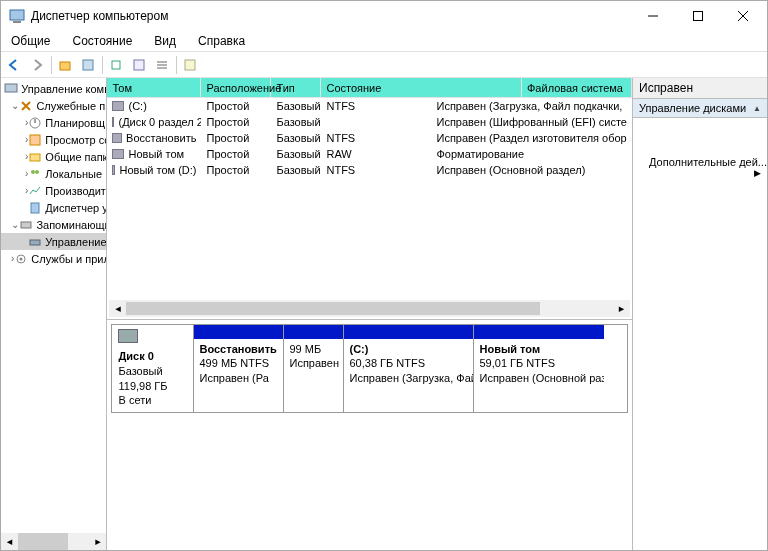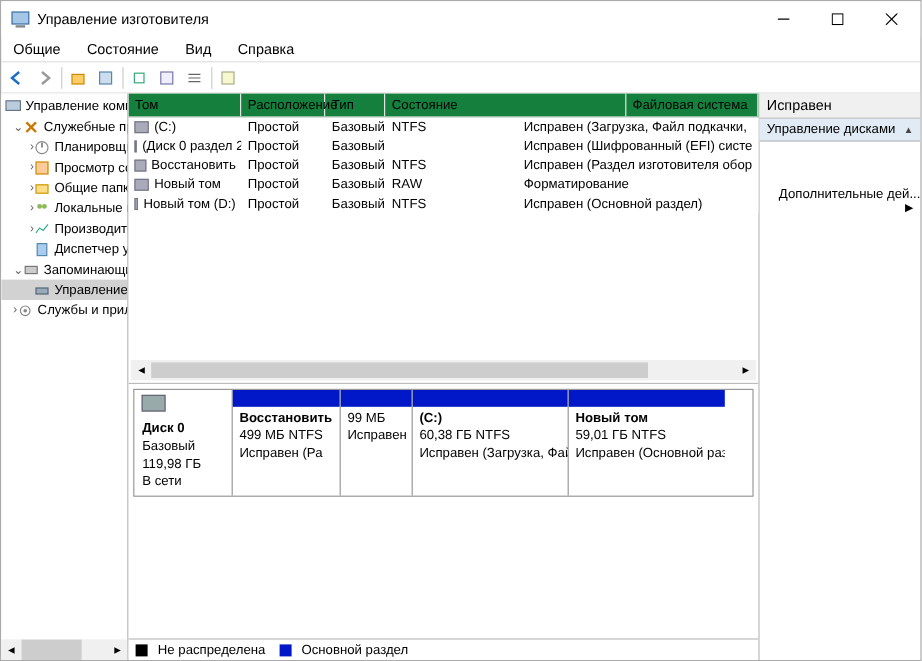--- a/index.html
+++ b/index.html
@@ -22,21 +22,21 @@
 .tnode .exp.none { visibility: hidden; }
 .tnode .nicon { width: 16px; height: 16px; margin-right: 3px; display: inline-flex; align-items: center; justify-content: center; }
 .tnode.selected { background: #d2d2d2; }
 .tnode.selected .label { }
 .tree-scroll { position: absolute; bottom: 0; left: 0; right: 0; height: 17px; background: #f0f0f0; display: flex; align-items: center; }
 .tree-scroll .sbtn { width: 17px; height: 17px; display: flex; align-items: center; justify-content: center; background: #f0f0f0; }
 .tree-scroll .strack { flex: 1; height: 17px; background: #f0f0f0; position: relative; }
 .tree-scroll .sthumb { position: absolute; left: 0; width: 70%; height: 100%; background: #cdcdcd; }
 .center { flex: 1; display: flex; flex-direction: column; border-right: 1px solid #bcbcbc; }
 .voltable { border-bottom: 1px solid #bcbcbc; }
-.vhead { display: flex; background: #15803d; height: 20px; border-bottom: 1px solid #e3e3e3; }
+.vhead { display: flex; background: #5eead4; height: 20px; border-bottom: 1px solid #e3e3e3; }
 .vhead .col { border-right: 1px solid #e3e3e3; padding: 2px 5px; display: flex; align-items: center; }
 .vbody { background: #fff; }
 .vrow { display: flex; height: 16px; align-items: center; }
 .vrow .cell { padding: 0 5px; overflow: hidden; white-space: nowrap; display: flex; align-items: center; }
 .diskicon { width: 12px; height: 10px; background: #aab; border: 1px solid #778; margin-right: 4px; display: inline-block; }
 .vblank { height: 120px; }
 .hscroll { height: 17px; background: #f0f0f0; display: flex; align-items: center; margin: 2px; }
 .hscroll .sbtn { width: 17px; height: 17px; display: flex; align-items: center; justify-content: center; }
 .hscroll .strack { flex: 1; height: 17px; position: relative; }
 .hscroll .sthumb { position: absolute; left: 0; top: 2px; width: 85%; height: 13px; background: #cdcdcd; }
@@ -63,21 +63,21 @@
 </head>
 <body>
 
 <div class="titlebar">
   <span class="icon">
     <svg width="16" height="16">
         <rect x="1" y="2" width="14" height="10" fill="#a5c7e6" stroke="#3a6ea5"></rect>
         <rect x="4" y="13" width="8" height="2" fill="#888"></rect>
       </svg>
   </span>
-  <span class="title">Управление изготовителя</span>
+  <span class="title">Диспетчер компьютером</span>
   <div class="winbtns">
     <div class="winbtn">
         <svg width="10" height="10">
           <line x1="0" y1="5" x2="10" y2="5" stroke="#000"></line>
         </svg>
       </div>
     <div class="winbtn">
         <svg width="10" height="10">
           <rect x="0.5" y="0.5" width="9" height="9" fill="none" stroke="#000"></rect>
         </svg>
@@ -356,26 +356,20 @@
             </div>
             <div class="part" style="width: 130px;">
               <div class="partbar blue"></div>
               <div class="partbody"><b>Новый том</b><br><span>59,01 ГБ NTFS</span><br><span>Исправен (Основной разде</span></div>
             </div>
           </div>
       </div>
 
     </div>
 
-    <div class="legend">
-      <span class="legbox" style="background:#000"></span>
-      <span>Не распределена</span>
-      <span class="legbox" style="background:#0018c8;margin-left:6px"></span>
-      <span>Основной раздел</span>
-    </div>
   </div>
 
   <div class="actions">
     <div class="ahead">Исправен</div>
     <div class="asection">
       <span>Управление дисками</span>
       <span class="tri">▲</span>
     </div>
     <div class="alink">
       <span>Дополнительные дей...</span>

